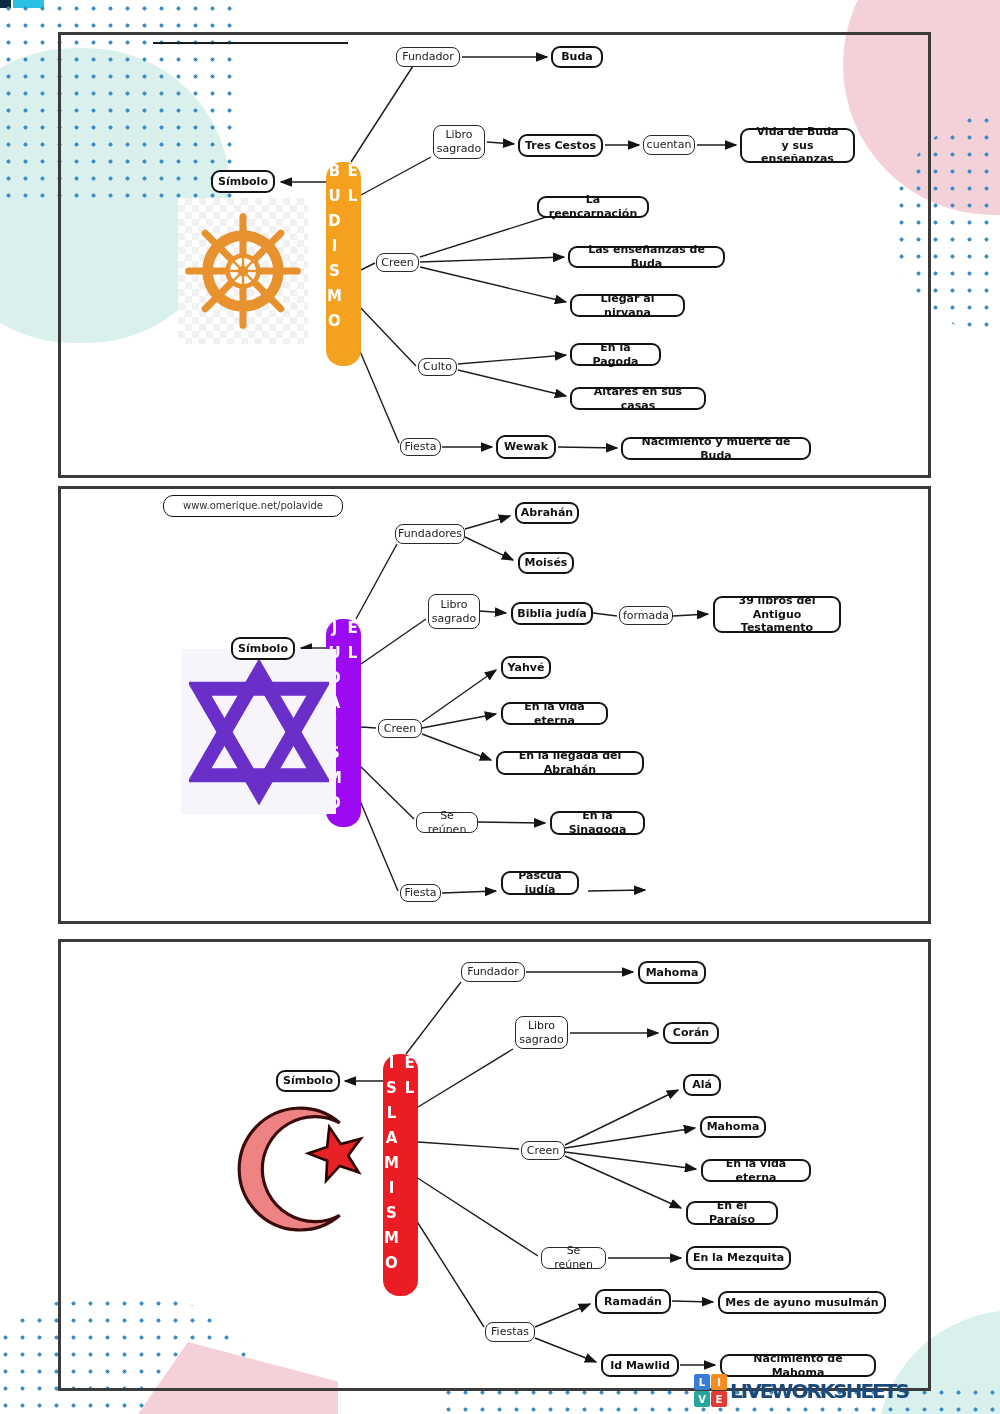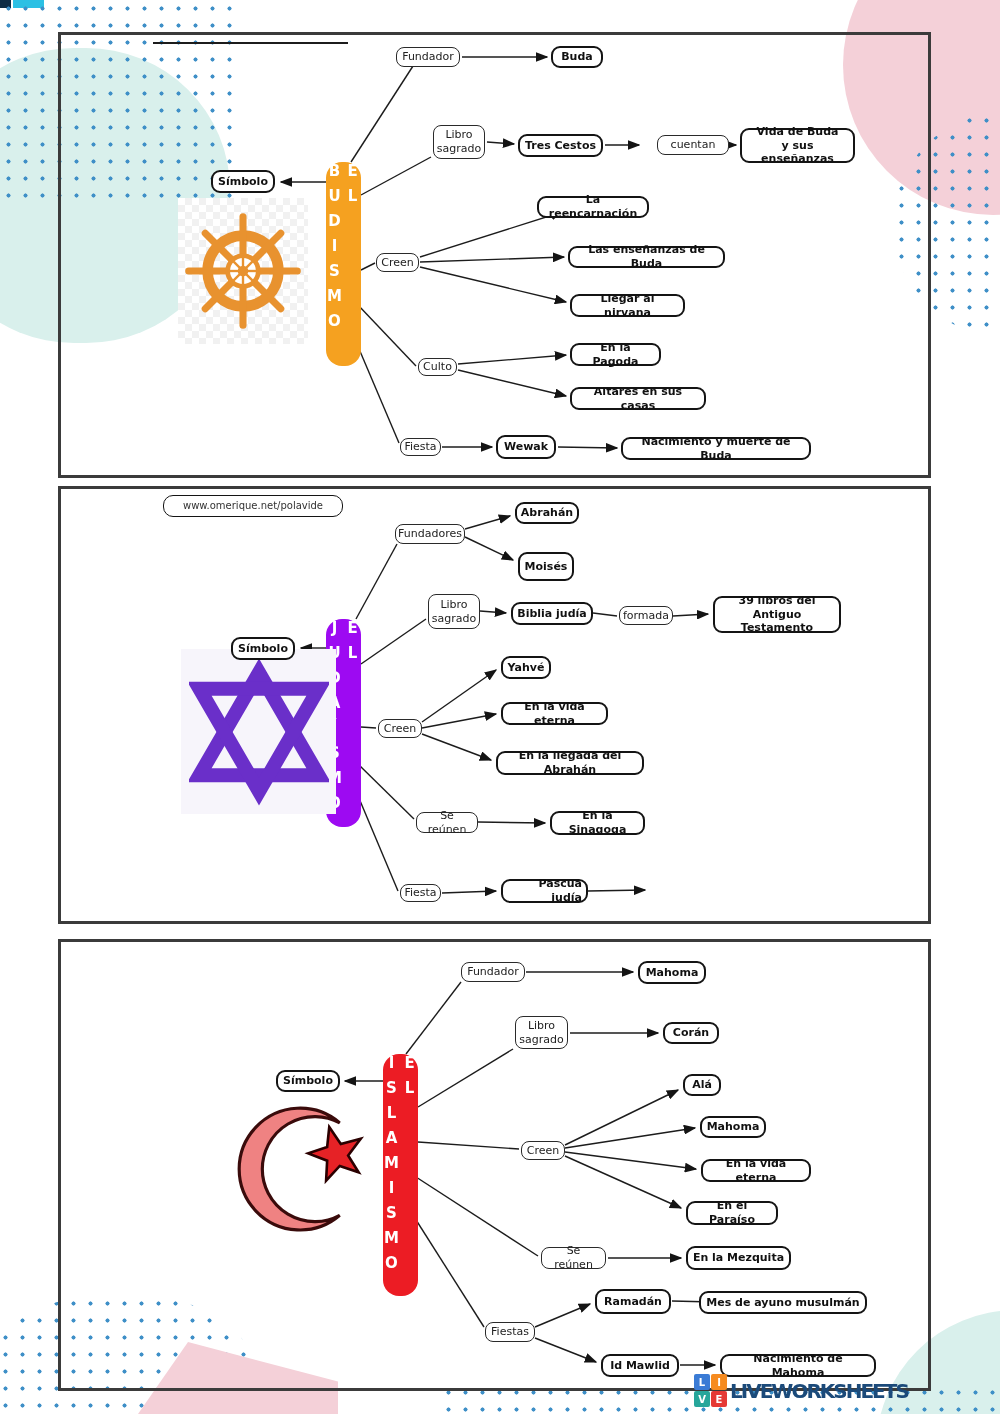--- a/index.html
+++ b/index.html
@@ -103,21 +103,21 @@
           <circle cx="50" cy="50" r="4.5" fill="#E8922F" stroke="none"></circle>
         </g>
       </svg>
     </div>
 
     <div class="node cat" style="left:335px;top:12px;width:64px;height:20px;">Fundador</div>
     <div class="node" style="left:490px;top:11px;width:52px;height:22px;">Buda</div>
     <div class="node cat" style="left:372px;top:90px;width:52px;height:34px;">Libro
 sagrado</div>
     <div class="node" style="left:457px;top:99px;width:85px;height:23px;">Tres Cestos</div>
-    <div class="node cat" style="left:596px;top:100px;width:72px;height:20px;">cuentan</div>
+    <div class="node cat" style="left:582px;top:100px;width:52px;height:20px;">cuentan</div>
     <div class="node" style="left:679px;top:93px;width:115px;height:35px;">Vida de Buda
 y sus enseñanzas</div>
     <div class="node" style="left:150px;top:135px;width:64px;height:23px;">Símbolo</div>
     <div class="node" style="left:476px;top:161px;width:112px;height:22px;">La reencarnación</div>
     <div class="node cat" style="left:315px;top:218px;width:43px;height:19px;">Creen</div>
     <div class="node" style="left:507px;top:211px;width:157px;height:22px;border-radius:9px;">Las enseñanzas de Buda</div>
     <div class="node" style="left:509px;top:259px;width:115px;height:23px;">Llegar al nirvana</div>
     <div class="node cat" style="left:357px;top:323px;width:39px;height:18px;">Culto</div>
     <div class="node" style="left:509px;top:308px;width:91px;height:23px;">En la Pagoda</div>
     <div class="node" style="left:509px;top:352px;width:136px;height:23px;">Altares en sus casas</div>
@@ -161,36 +161,36 @@
         <g fill="none" stroke="#6A2FC9" stroke-width="12">
           <path d="M60,9 L111,97 L9,97 Z"></path>
           <path d="M60,111 L9,23 L111,23 Z"></path>
         </g>
       </svg>
     </div>
 
     <div class="node src" style="left:102px;top:6px;width:180px;height:22px;">www.omerique.net/polavide</div>
     <div class="node cat" style="left:334px;top:35px;width:70px;height:20px;">Fundadores</div>
     <div class="node" style="left:454px;top:13px;width:64px;height:22px;">Abrahán</div>
-    <div class="node" style="left:457px;top:63px;width:56px;height:29px;">Moisés</div>
+    <div class="node" style="left:457px;top:63px;width:56px;height:22px;">Moisés</div>
     <div class="node cat" style="left:367px;top:105px;width:52px;height:35px;">Libro
 sagrado</div>
     <div class="node" style="left:450px;top:113px;width:82px;height:23px;">Biblia judía</div>
     <div class="node cat" style="left:558px;top:117px;width:54px;height:19px;">formada</div>
     <div class="node" style="left:652px;top:107px;width:128px;height:37px;">39 libros del
 Antiguo Testamento</div>
     <div class="node" style="left:170px;top:148px;width:64px;height:23px;">Símbolo</div>
     <div class="node" style="left:440px;top:167px;width:50px;height:23px;">Yahvé</div>
     <div class="node cat" style="left:317px;top:230px;width:44px;height:19px;">Creen</div>
     <div class="node" style="left:440px;top:213px;width:107px;height:23px;">En la vida eterna</div>
     <div class="node" style="left:435px;top:262px;width:148px;height:24px;">En la llegada del Abrahán</div>
     <div class="node cat" style="left:355px;top:323px;width:62px;height:21px;">Se reúnen</div>
     <div class="node" style="left:489px;top:322px;width:95px;height:24px;">En la Sinagoga</div>
     <div class="node cat" style="left:339px;top:395px;width:41px;height:18px;">Fiesta</div>
-    <div class="node" style="left:440px;top:390px;width:87px;height:24px;text-align:right;">Pascua judía</div>
+    <div class="node" style="left:440px;top:382px;width:78px;height:24px;">Pascua judía</div>
   </div>
 
   <div class="panel" style="top:939px;height:452px;">
     <svg class="lines" viewBox="0 0 867 446">
       <defs>
         <marker id="ar3" markerWidth="9" markerHeight="7" refX="8" refY="3.5" orient="auto">
           <path d="M0,0 L9,3.5 L0,7 Z" fill="#141414"></path>
         </marker>
       </defs>
       <g stroke="#1c1c1c" stroke-width="1.4" fill="none">
@@ -231,21 +231,21 @@
     <div class="node" style="left:215px;top:128px;width:64px;height:22px;">Símbolo</div>
     <div class="node" style="left:622px;top:132px;width:38px;height:22px;">Alá</div>
     <div class="node cat" style="left:460px;top:199px;width:44px;height:19px;">Creen</div>
     <div class="node" style="left:639px;top:174px;width:66px;height:22px;">Mahoma</div>
     <div class="node" style="left:640px;top:217px;width:110px;height:23px;">En la vida eterna</div>
     <div class="node" style="left:625px;top:259px;width:92px;height:24px;">En el Paraíso</div>
     <div class="node cat" style="left:480px;top:305px;width:65px;height:22px;">Se reúnen</div>
     <div class="node" style="left:625px;top:304px;width:105px;height:24px;">En la Mezquita</div>
     <div class="node cat" style="left:424px;top:380px;width:50px;height:20px;">Fiestas</div>
     <div class="node" style="left:534px;top:347px;width:76px;height:25px;">Ramadán</div>
-    <div class="node" style="left:638px;top:349px;width:168px;height:23px;">Mes de ayuno musulmán</div>
+    <div class="node" style="left:657px;top:349px;width:168px;height:23px;">Mes de ayuno musulmán</div>
     <div class="node" style="left:540px;top:412px;width:78px;height:23px;">Id Mawlid</div>
     <div class="node" style="left:659px;top:412px;width:156px;height:23px;">Nacimiento de Mahoma</div>
   </div>
 
   <div class="brand">
     <div class="logo-grid">
       <span style="background:#3A7BD5;">L</span>
       <span style="background:#F68B1F;">I</span>
       <span style="background:#26A69A;">V</span>
       <span style="background:#E53935;">E</span>

